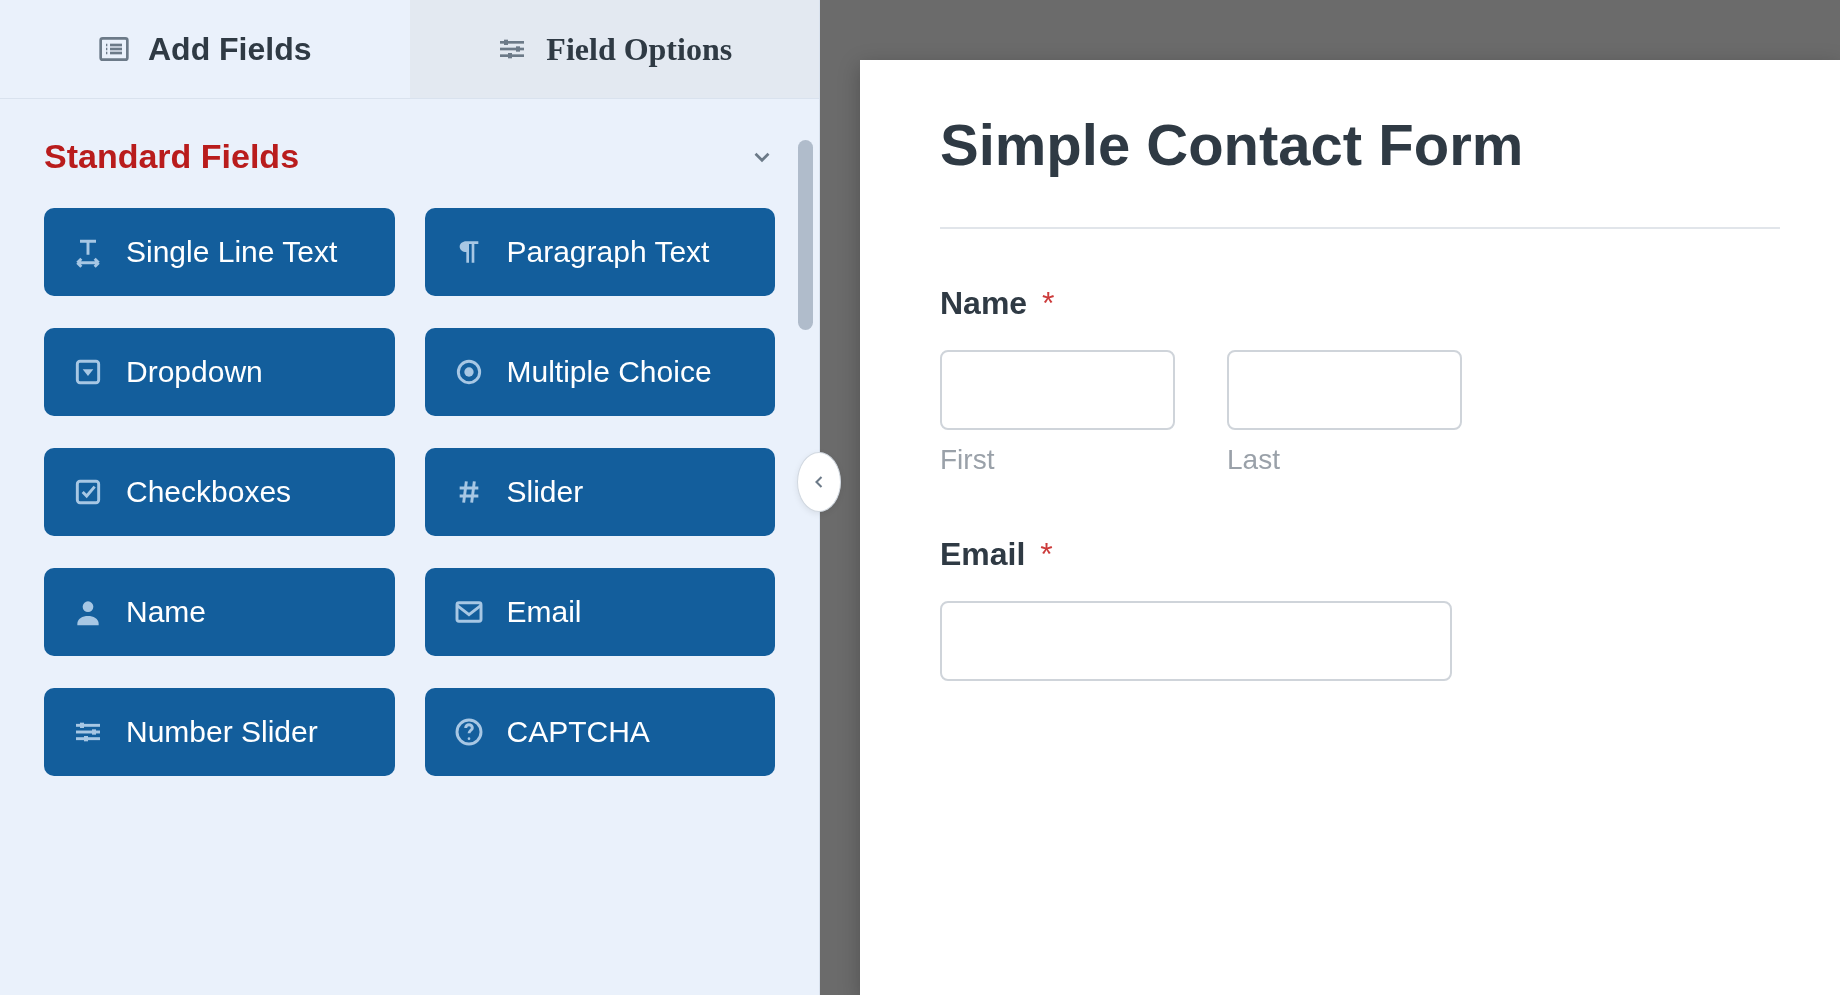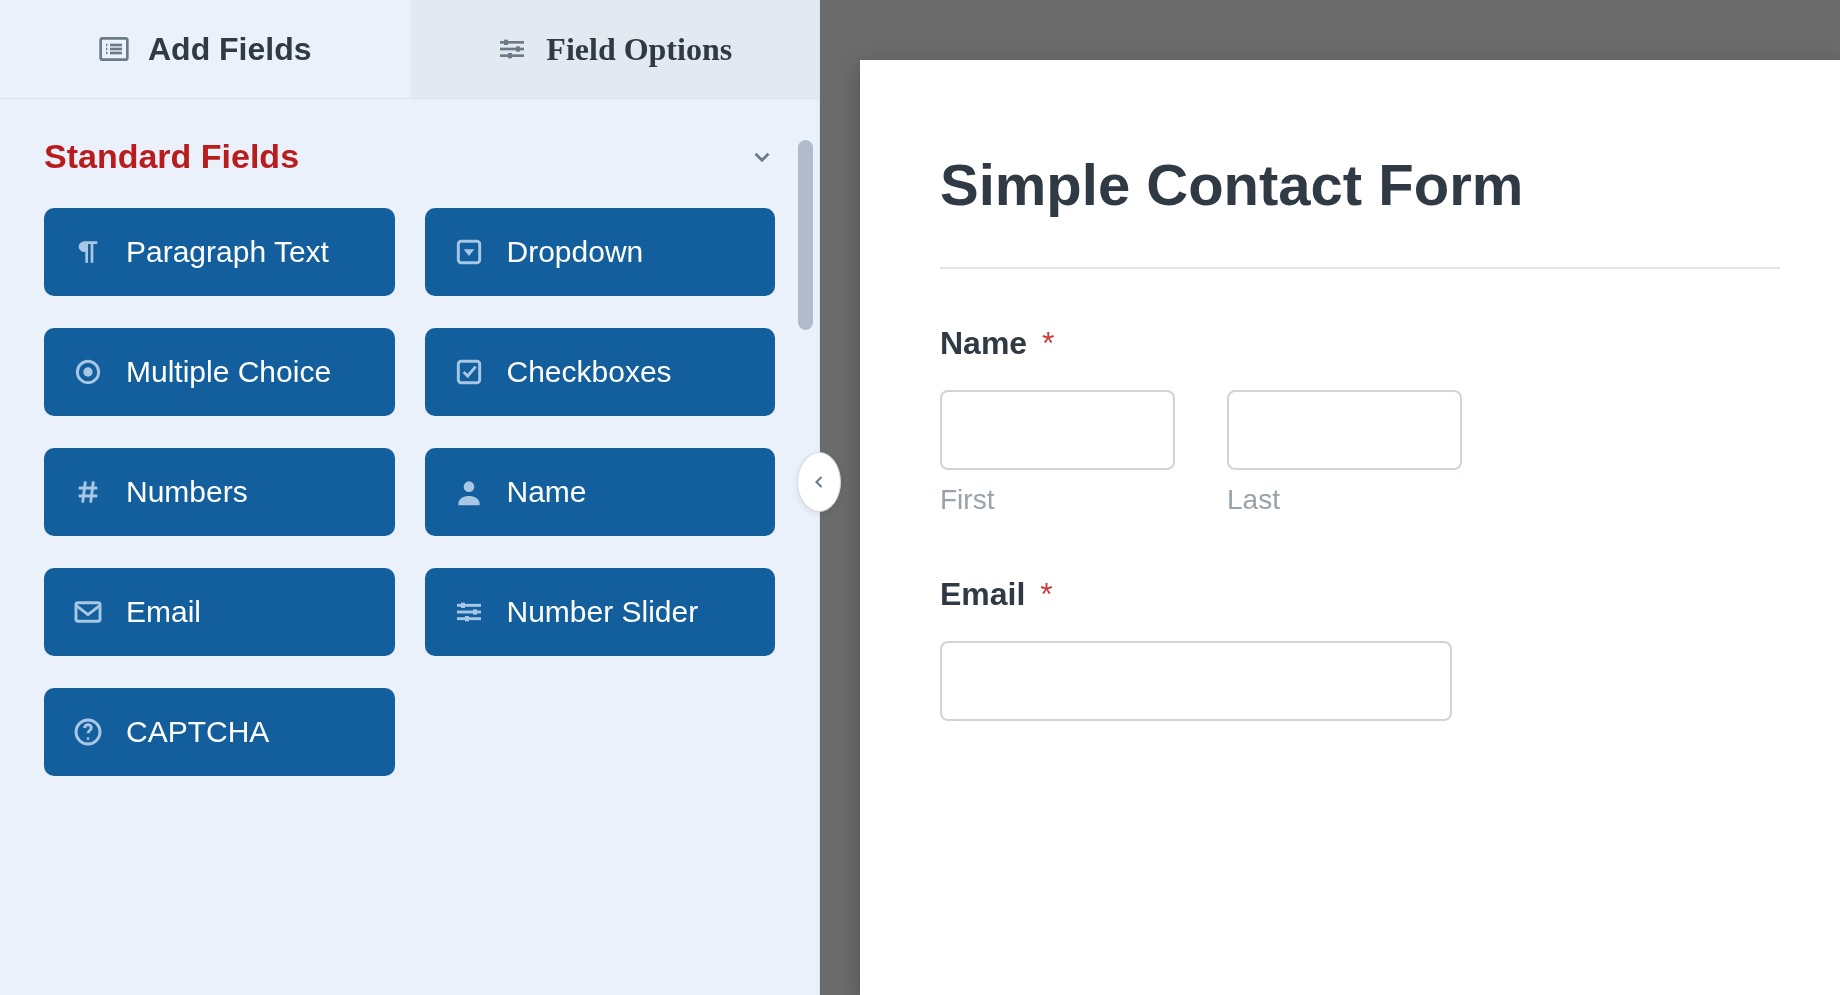--- a/index.html
+++ b/index.html
@@ -121,21 +121,21 @@
   
   .preview-wrap {
     flex: 1;
     padding: 60px 0 0 40px;
     overflow: hidden;
   }
   .preview-card {
     background: #fff;
     width: 100%;
     height: 100%;
-    padding: 92px 60px 0 80px;
+    padding: 52px 60px 0 80px;
     box-shadow: 0 6px 20px rgba(0,0,0,0.25);
   }
   .form-title {
     font-size: 58px;
     font-weight: 700;
     color: #2f3a44;
     line-height: 1.15;
     margin-bottom: 48px;
   }
   .form-divider {
@@ -213,20 +213,27 @@
 
     <div class="section-header">
       <div class="section-title">Standard Fields</div>
       <svg class="chev" viewBox="0 0 24 24">
           <path d="M6 9l6 6 6-6"></path>
         </svg>
     </div>
 
     <div class="field-grid">
 
+      <div class="field-btn">
+        <svg viewBox="0 0 24 24">
+          <path d="M6 4h12M12 4v10"></path>
+            <path d="M4 20h16M4 20l3-3M4 20l3 3M20 20l-3-3M20 20l-3 3"></path>
+        </svg>
+        <span>Single Line Text</span>
+      </div>
 
       <div class="field-btn">
         <svg viewBox="0 0 24 24">
           <path class="solid" d="M9 4h10v2h-3v14h-2V6h-2v14h-2V12c-2.8 0-5-1.8-5-4s2.2-4 5-4z"></path>
         </svg>
         <span>Paragraph Text</span>
       </div>
 
       <div class="field-btn">
         <svg viewBox="0 0 24 24">
@@ -249,21 +256,21 @@
           <rect x="4" y="4" width="16" height="16" rx="2"></rect>
             <path d="M8 12l3 3 6-7"></path>
         </svg>
         <span>Checkboxes</span>
       </div>
 
       <div class="field-btn">
         <svg viewBox="0 0 24 24">
           <path d="M5 9h14M5 15h14M10 4L8 20M16 4l-2 16"></path>
         </svg>
-        <span>Numbers</span>
+        <span>Slider</span>
       </div>
 
       <div class="field-btn">
         <svg viewBox="0 0 24 24">
           <circle class="solid" cx="12" cy="8" r="4"></circle>
             <path class="solid" d="M4 21c0-4 4-6 8-6s8 2 8 6v1H4z"></path>
         </svg>
         <span>Name</span>
       </div>
 

